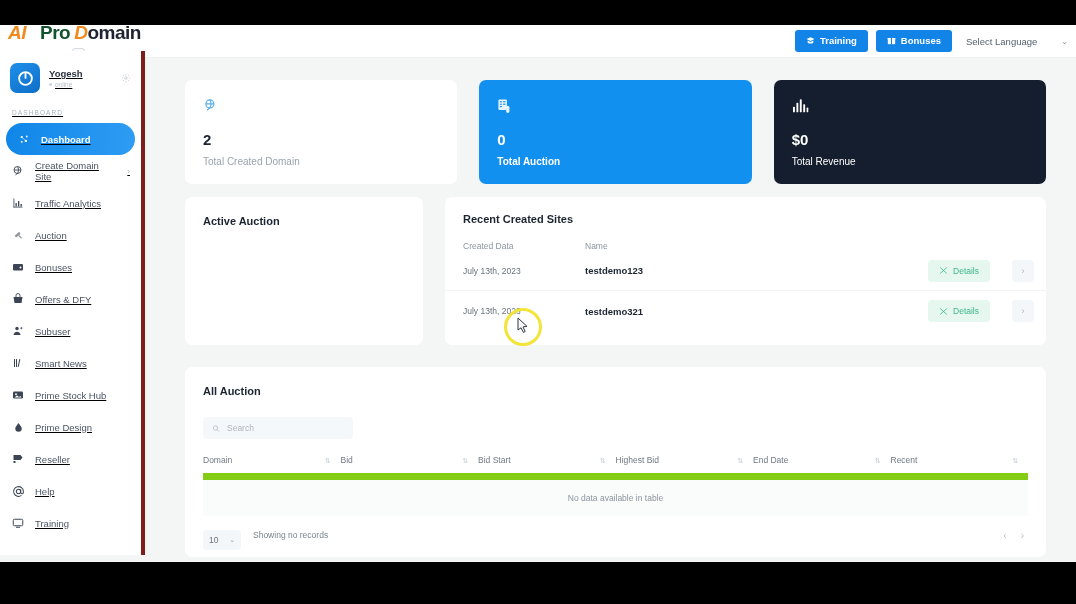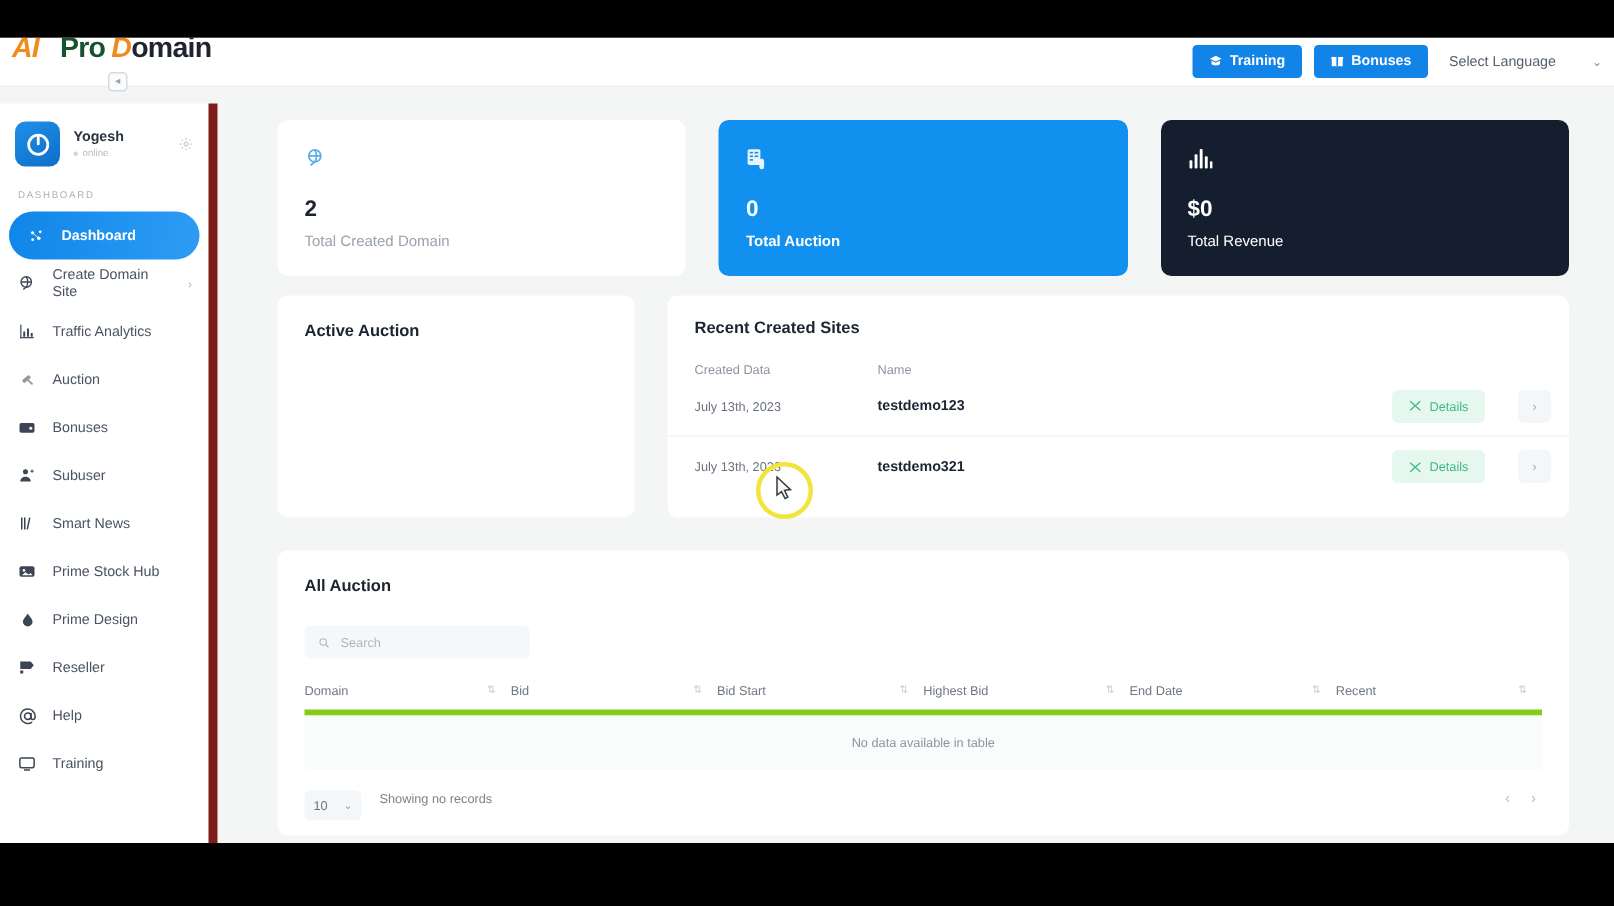--- a/index.html
+++ b/index.html
@@ -46,23 +46,24 @@
   }
   .btn-blue svg { flex-shrink: 0; }
   .lang-select {
     display: flex; align-items: center; gap: 24px;
     font-size: 9.5px; color: #55606d; cursor: pointer; padding-left: 6px;
   }
   .lang-caret { font-size: 8px; color: #8b949f; }
 
   
   .sidebar {
-    position: absolute; top: 44px; left: 0; width: 145px; height: 504px;
-    background: #fff; border-right: 6px solid #7f1d1d;
+    position: absolute; top: 26px; left: 0; width: 145px; height: 504px;
+    background: #fff; border-right: 4px solid #7f1d1d;
     padding-top: 0;
+    text-decoration: underline;
   }
   .profile { display: flex; align-items: center; padding: 12px 10px 10px 10px; gap: 9px; }
   .avatar {
     width: 30px; height: 30px; border-radius: 7px;
     background: linear-gradient(150deg,#1f8fe8,#0d6fc9);
     display: flex; align-items: center; justify-content: center; flex-shrink: 0;
   }
   .profile-meta { display: flex; flex-direction: column; gap: 2px; }
   .profile-name { font-size: 9.5px; font-weight: 700; color: #2a3340; }
   .profile-status { font-size: 6.5px; color: #b7bfc8; display: flex; align-items: center; gap: 3px; }
@@ -142,21 +143,21 @@
   .search-box {
     margin-top: 20px; width: 150px; height: 22px; background: #f5f8fa;
     border-radius: 4px; display: flex; align-items: center; gap: 7px; padding: 0 9px;
   }
   .search-box input {
     border: none; outline: none; background: transparent; font-size: 8.5px;
     color: #6b747e; width: 100%; font-family: "Liberation Sans", sans-serif;
   }
   .search-box input::placeholder { color: #aeb6bf; }
 
-  .tbl-head { display: flex; margin-top: 16px; border-bottom: 4px solid #84cc16; padding-bottom: 8px; }
+  .tbl-head { display: flex; margin-top: 16px; border-bottom: 7px solid #84cc16; padding-bottom: 8px; }
   .th { font-size: 8.5px; color: #6f7883; display: flex; align-items: center; flex: 1; cursor: pointer; }
   .th .sortico { margin-left: auto; margin-right: 10px; color: #c6ced6; font-size: 7px; line-height: 1; }
   .tbl-empty {
     background: #fafcfb; height: 36px; display: flex; align-items: center;
     justify-content: center; font-size: 8.5px; color: #8b949f;
   }
   .tbl-foot { display: flex; align-items: flex-start; margin-top: 14px; gap: 12px; }
   .page-size {
     width: 38px; height: 20px; background: #f4f7f9; border-radius: 4px;
     display: flex; align-items: center; justify-content: space-between;
@@ -290,20 +291,29 @@
       <div class="nav-item">
         <span class="nav-ico">
           <svg width="12" height="12" viewBox="0 0 24 24" fill="currentColor">
             <rect x="2" y="6" width="20" height="13" rx="2.4"></rect>
             <circle cx="17" cy="13" r="2" fill="#fff"></circle>
           </svg>
         </span>
         <span>Bonuses</span>
       </div>
 
+      <div class="nav-item">
+        <span class="nav-ico">
+          <svg width="12" height="12" viewBox="0 0 24 24" fill="currentColor">
+            <path d="M3 8h18l-2 12H5L3 8z"></path>
+              <path d="M8 8V5a4 4 0 018 0v3" fill="none" stroke="currentColor" stroke-width="1.8"></path>
+          </svg>
+        </span>
+        <span>Offers &amp; DFY</span>
+      </div>
 
       <div class="nav-item">
         <span class="nav-ico">
           <svg width="12" height="12" viewBox="0 0 24 24" fill="currentColor">
             <circle cx="10" cy="7" r="3.4"></circle>
               <path d="M3 20c0-4 3.3-6.5 7-6.5s7 2.5 7 6.5H3z"></path>
             <path d="M18 4h1.4v4.4H18zM16.5 5.6h4.4V7h-4.4z"></path>
           </svg>
         </span>
         <span>Subuser</span>

